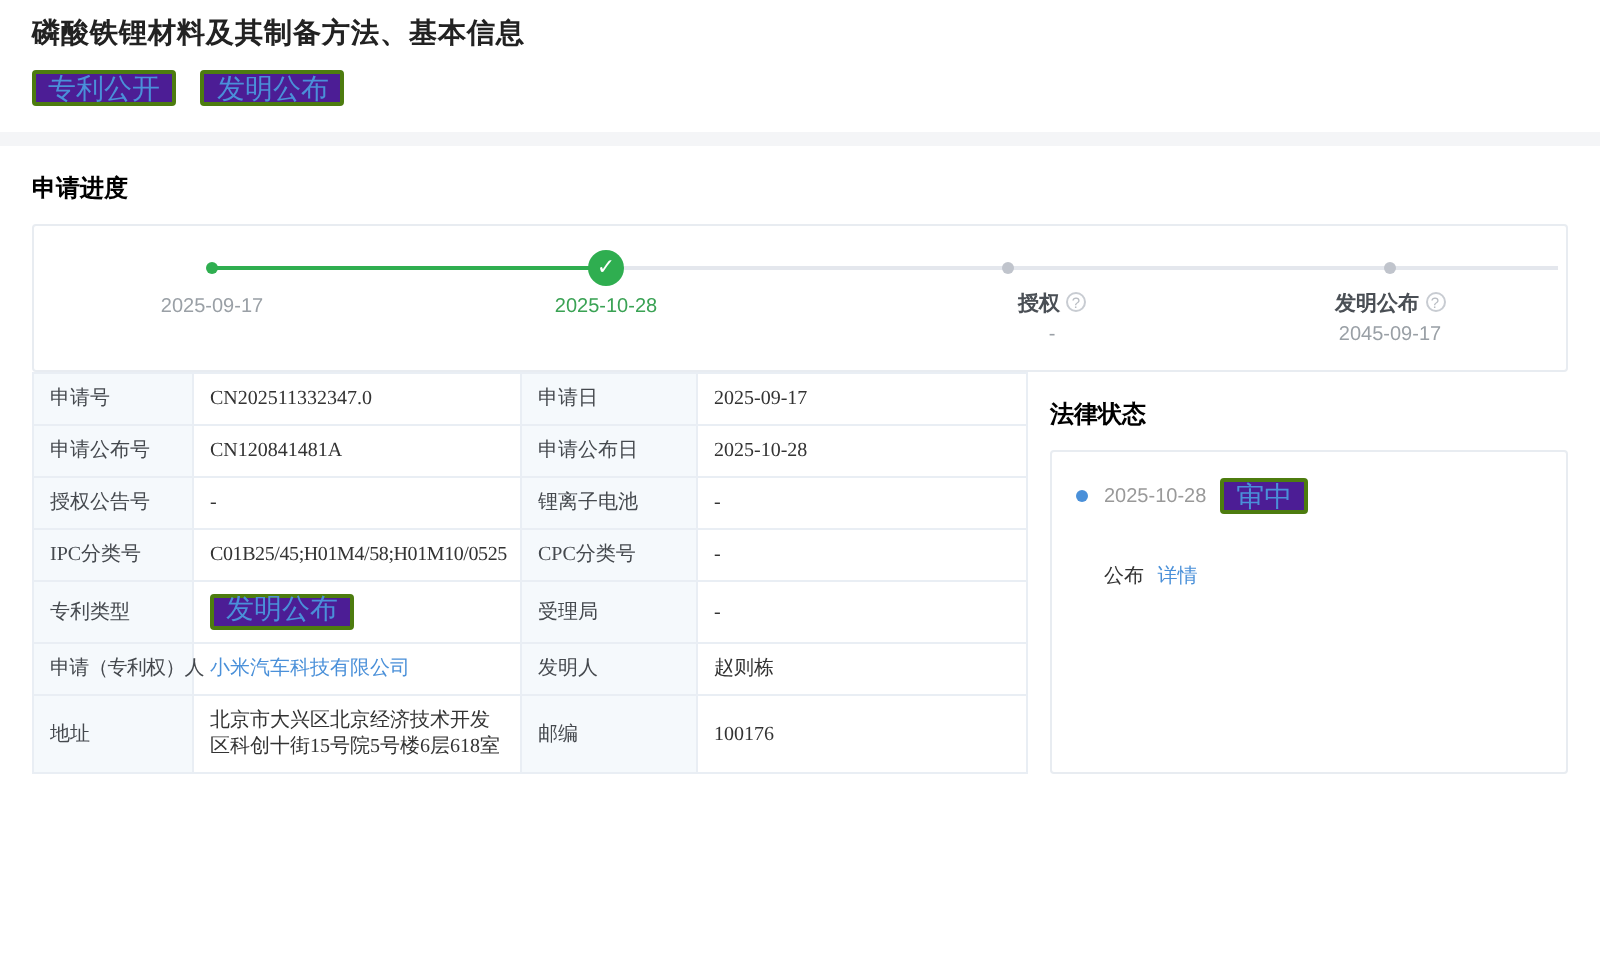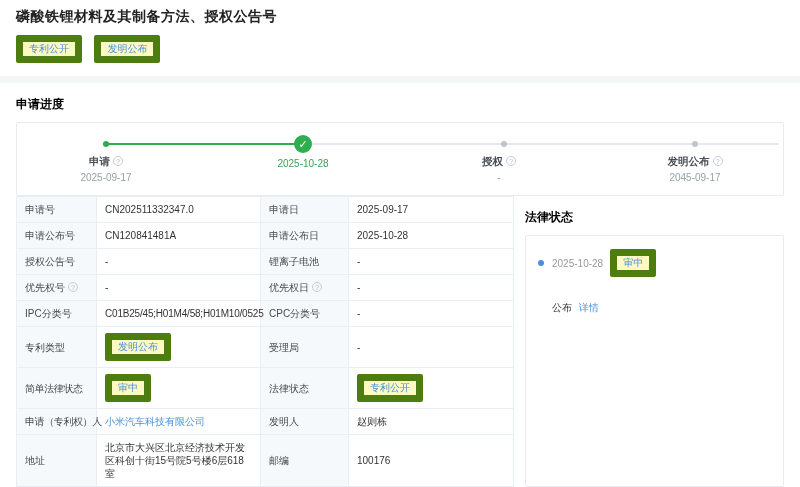--- a/index.html
+++ b/index.html
@@ -5,22 +5,22 @@
   * { box-sizing: border-box; }
   html,body { margin:0; padding:0; background:#fff; }
   body {
     width:800px; height:487px; overflow:hidden;
     font-family:"Liberation Sans","DejaVu Sans",sans-serif;
     color:#333;
   }
   .head { padding:8px 16px 0; }
   .page-title { font-size:14px; font-weight:bold; color:#222; margin:0 0 9px; letter-spacing:.5px; }
   .tag {
-    display:inline-block; font-size:10px; line-height:14px; color:#4a90d9;
-    border:7px solid #4d7c0f; background:#fef9c3; border-radius:2px;
+    display:inline-block; font-size:14px; line-height:14px; color:#4a90d9;
+    border:2px solid #4d7c0f; background:#4c1d95; border-radius:2px;
     padding:0 6px; vertical-align:middle;
   }
   .tag + .tag { margin-left:8px; }
   .divider { height:7px; background:#f4f5f7; margin-top:13px; }
   .content { padding:0 16px; }
   .section-title { font-size:12px; font-weight:bold; color:#000000; margin:13px 0 9px; }
 
   
   .progress-box { position:relative; height:74px; border:1px solid #e8ecf1; border-radius:2px; }
   .tl-seg { position:absolute; top:20px; height:2px; background:#e4e7ed; }
@@ -45,41 +45,41 @@
 
   
   .cols { display:flex; gap:12px; align-items:stretch; }
   .col-left { width:497px; }
   .col-right { flex:1; display:flex; flex-direction:column; }
 
   
   table.info { border-collapse:collapse; table-layout:fixed; width:497px; font-size:10px; }
   table.info th, table.info td {
     border:1px solid #e9eef4; padding:6px 8px; text-align:left;
-    font-weight:normal; color:#333; vertical-align:middle; line-height:13px;
+    font-weight:normal; color:#333; vertical-align:middle; line-height:13px;font-family:Liberation Serif, serif;
   }
   table.info th { background:#f5f9fc; color:#45494e; }
   .c1 { width:80px; } .c2 { width:164px; } .c3 { width:88px; } .c4 { width:165px; }
   .nowrap { white-space:nowrap; letter-spacing:-0.4px; }
   .tight { font-size:10px; letter-spacing:-0.2px; white-space:nowrap; }
   .link { color:#4a90d9; cursor:pointer; text-decoration:none; }
 
   
   .legal-box { border:1px solid #e8ecf1; border-radius:2px; flex:1; padding:13px 12px; }
   .legal-item { display:flex; align-items:center; font-size:10px; color:#999; }
   .bullet-dot { width:6px; height:6px; border-radius:50%; background:#4a90d9; margin-right:8px; flex:0 0 auto; }
   .legal-date { margin-right:7px; }
   .legal-sub { margin:24px 0 0 14px; font-size:10px; color:#333; }
   .legal-sub .link { margin-left:4px; }
 </style>
 </head>
 <body>
 
 <div class="head">
-  <h1 class="page-title">磷酸铁锂材料及其制备方法、授权公告号</h1>
+  <h1 class="page-title">磷酸铁锂材料及其制备方法、基本信息</h1>
   <div>
     <span class="tag">专利公开</span>
     <span class="tag">发明公布</span>
   </div>
 </div>
 
 <div class="divider"></div>
 
 <div class="content">
   <div class="section-title">申请进度</div>
@@ -89,27 +89,26 @@
     <div class="tl-seg" style="left:286px;width:201px;"></div>
     <div class="tl-seg" style="left:487px;width:191px;"></div>
     <div class="tl-seg" style="left:678px;width:84px;"></div>
 
     <div class="tl-dot green" style="left:86px;"></div>
     <div class="tl-check" style="left:277px;">✓</div>
     <div class="tl-dot" style="left:484px;"></div>
     <div class="tl-dot" style="left:675px;"></div>
 
     <div class="tl-step" style="left:19px;">
-      <div class="tl-label"><span>申请</span><span class="help-icon">?</span></div>
       <div class="tl-date">2025-09-17</div>
     </div>
     <div class="tl-step current" style="left:216px;">
       <div class="tl-date">2025-10-28</div>
     </div>
-    <div class="tl-step" style="left:412px;">
+    <div class="tl-step" style="left:439px;">
       <div class="tl-label"><span>授权</span><span class="help-icon">?</span></div>
       <div class="tl-date">-</div>
     </div>
     <div class="tl-step" style="left:608px;">
       <div class="tl-label"><span>发明公布</span><span class="help-icon">?</span></div>
       <div class="tl-date">2045-09-17</div>
     </div>
   </div>
 
   <div class="cols">
@@ -134,42 +133,30 @@
           <th>申请公布日</th>
           <td>2025-10-28</td>
         </tr>
         <tr>
           <th>授权公告号</th>
           <td>-</td>
           <th>锂离子电池</th>
           <td>-</td>
         </tr>
         <tr>
-          <th><span>优先权号</span><span class="help-icon">?</span></th>
-          <td>-</td>
-          <th><span>优先权日</span><span class="help-icon">?</span></th>
-          <td>-</td>
-        </tr>
-        <tr>
           <th>IPC分类号</th>
           <td class="tight">C01B25/45;H01M4/58;H01M10/0525</td>
           <th>CPC分类号</th>
           <td>-</td>
         </tr>
         <tr>
           <th>专利类型</th>
           <td><span class="tag">发明公布</span></td>
           <th>受理局</th>
           <td>-</td>
-        </tr>
-        <tr>
-          <th class="nowrap">简单法律状态</th>
-          <td><span class="tag">审中</span></td>
-          <th>法律状态</th>
-          <td><span class="tag">专利公开</span></td>
         </tr>
         <tr>
           <th class="nowrap">申请（专利权）人</th>
           <td><a class="link">小米汽车科技有限公司</a></td>
           <th>发明人</th>
           <td>赵则栋</td>
         </tr>
         <tr>
           <th>地址</th>
           <td>北京市大兴区北京经济技术开发区科创十街15号院5号楼6层618室</td>

